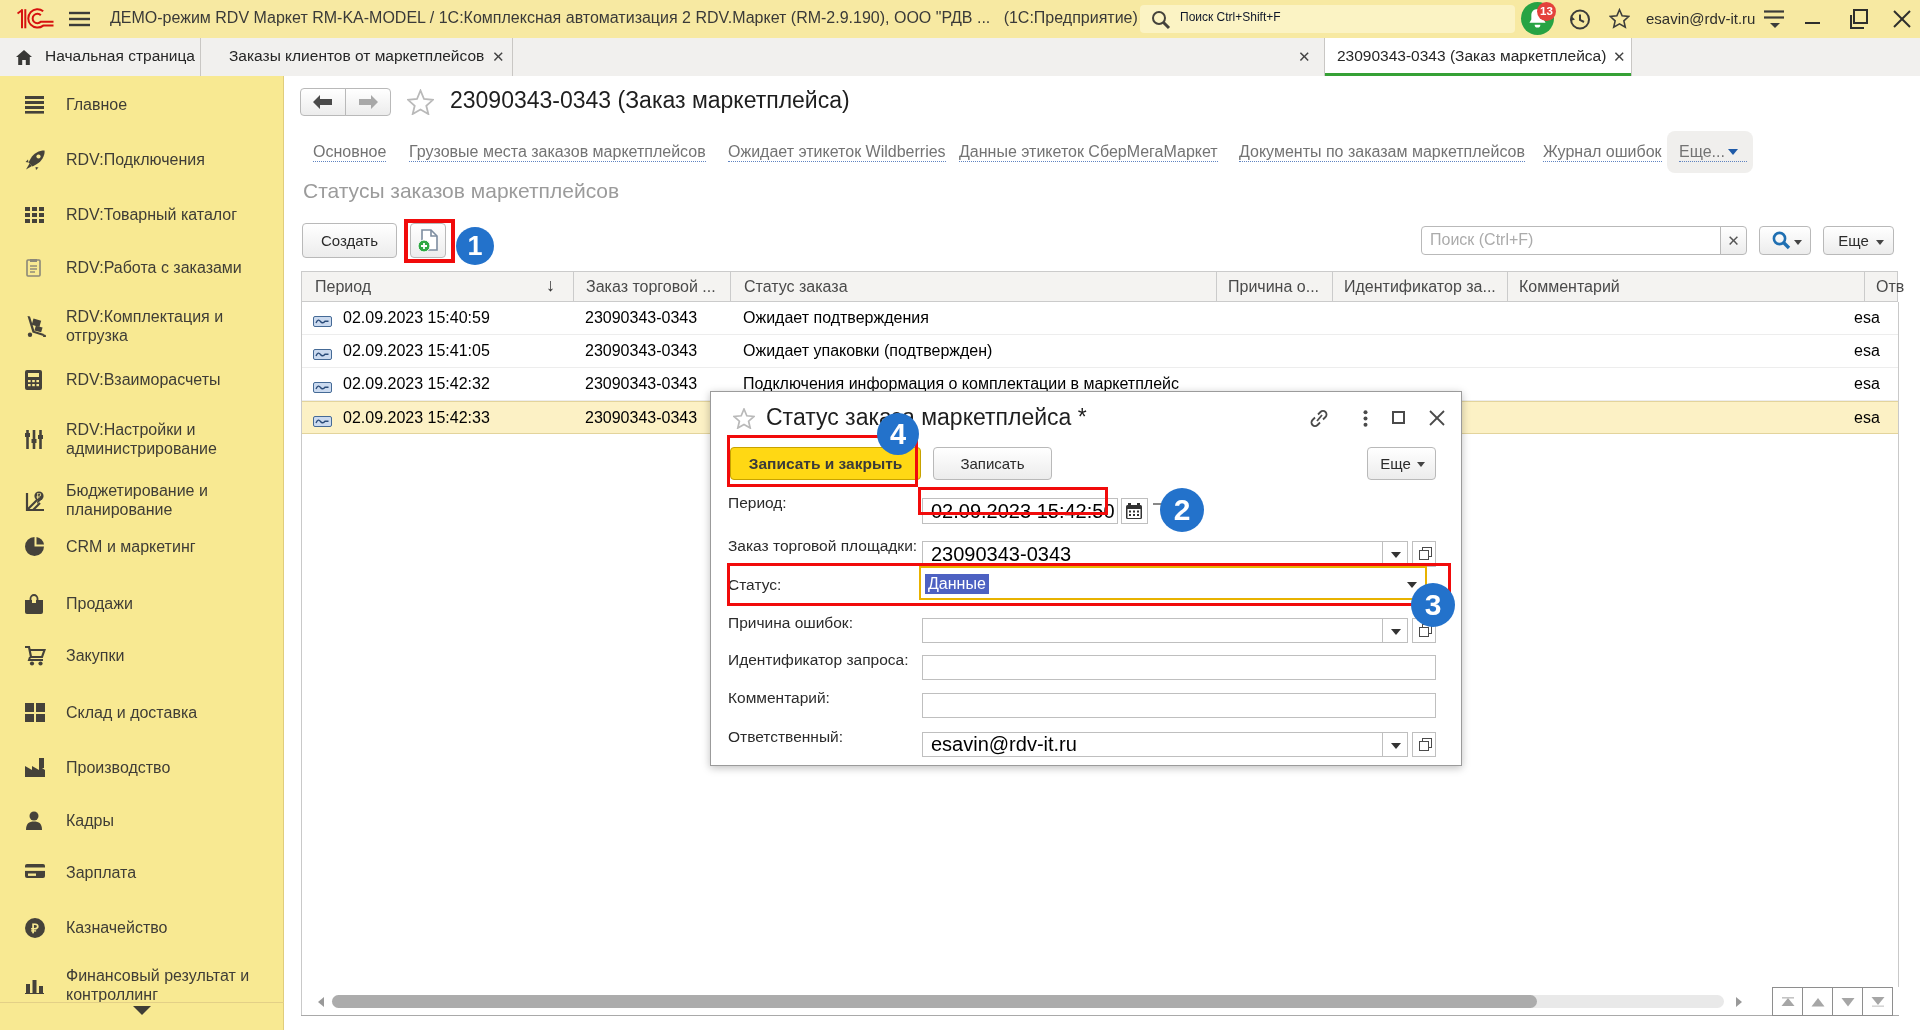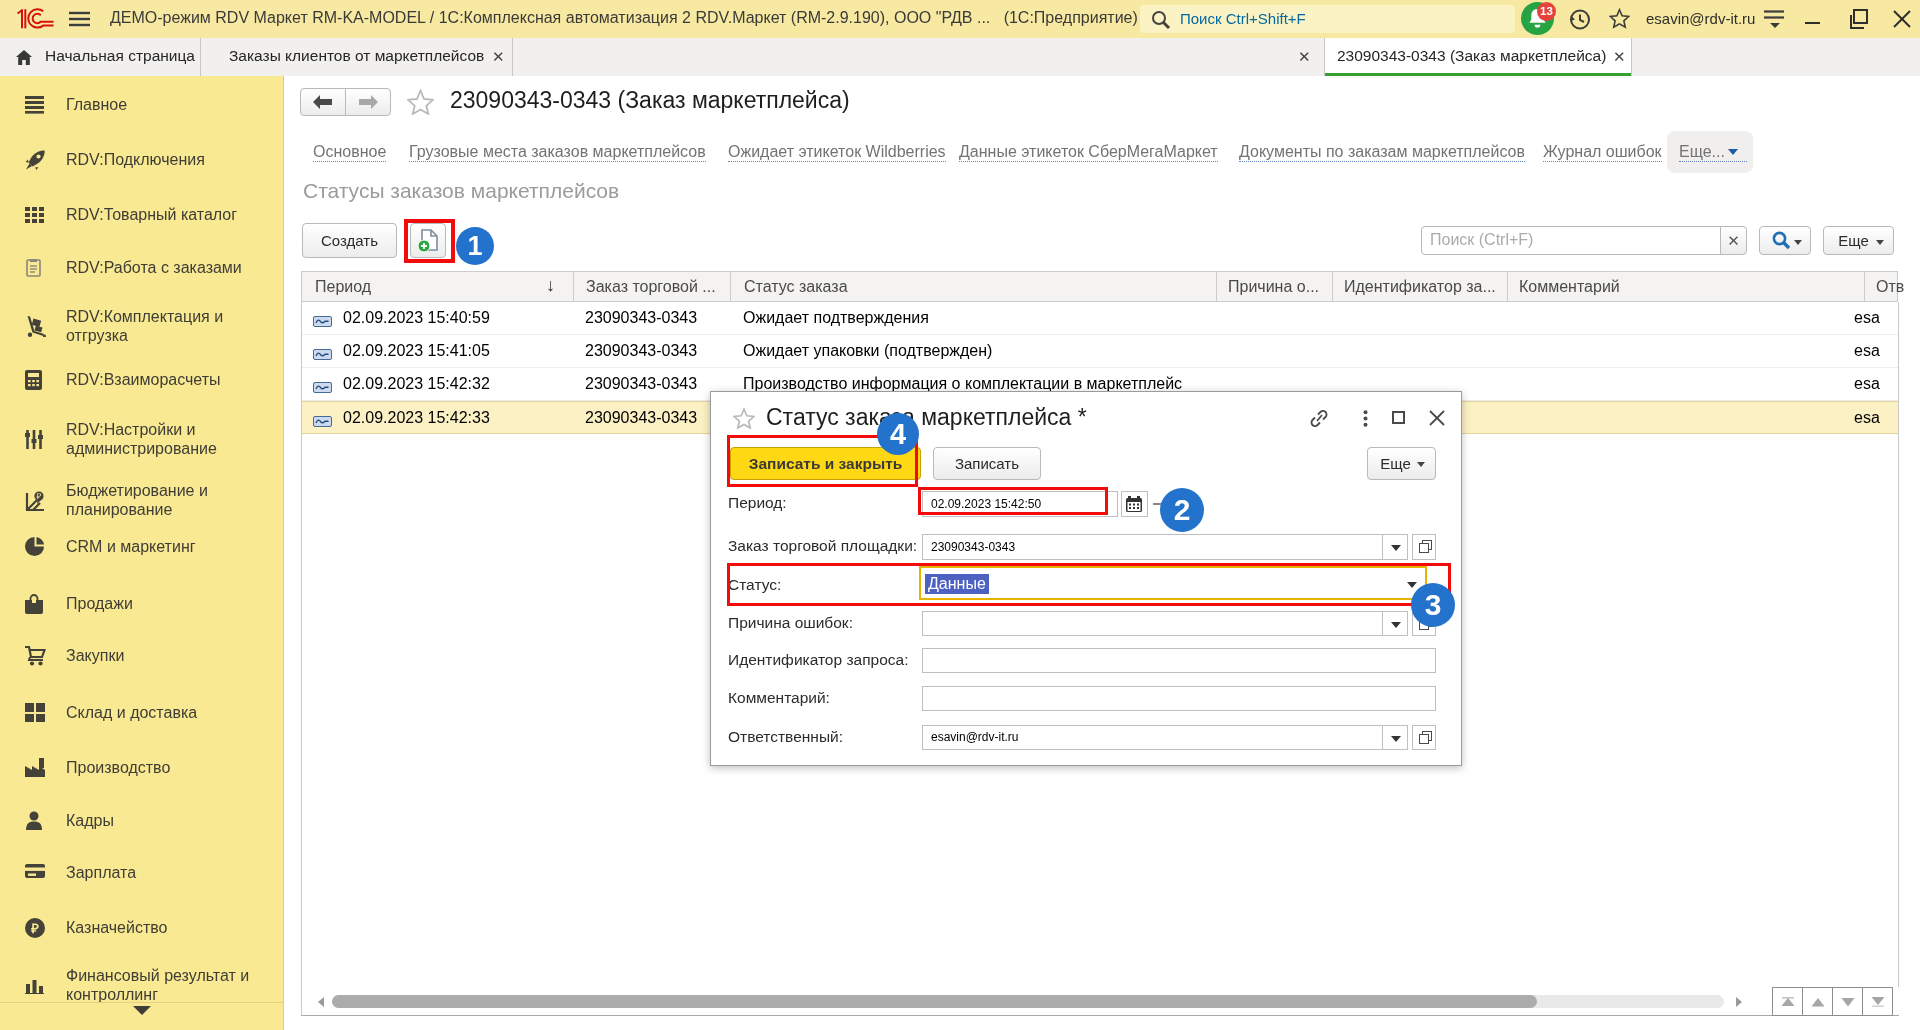--- a/index.html
+++ b/index.html
@@ -2,21 +2,21 @@
 <html><head>
 <meta charset="utf-8">
 <style>
 * { margin:0; padding:0; box-sizing:border-box; }
 html,body { width:1920px; height:1030px; overflow:hidden; font-family:"Liberation Sans", sans-serif; background:#fff; }
 .abs { position:absolute; }
 
 #topbar { position:absolute; left:0; top:0; width:1920px; height:38px; background:#F7E9A2; }
 #topbar .title { position:absolute; left:110px; top:9px; font-size:16px; color:#3a3a38; white-space:nowrap; }
 #searchbox { position:absolute; left:1140px; top:5px; width:375px; height:28px; background:#FBF3C4; border-radius:4px; }
-#searchbox .ph { position:absolute; left:40px; top:5px; font-size:15px; color:#0369a1;text-align:center; }
+#searchbox .ph { position:absolute; left:40px; top:5px; font-size:12px; color:#0f172a;text-align:center; }
 
 #tabbar { position:absolute; left:0; top:38px; width:1920px; height:38px; background:#F1F0EE; }
 .tab { position:absolute; top:0; height:38px; border-right:1px solid #C9C7C4; color:#262626; font-size:15.5px; }
 .tab .txt { position:absolute; top:9px; white-space:nowrap; }
 .tab .x { position:absolute; top:10px; color:#444; font-size:15px; }
 #tab4 { background:#fff; }
 #tab4:after { content:""; position:absolute; left:0; right:0; bottom:0; height:3px; background:#35A135; }
 
 #sidebar { position:absolute; left:0; top:76px; width:284px; height:954px; background:#F8E992; border-right:1px solid #E0CD7C; }
 .sbitem { position:absolute; left:0; width:284px; color:#3F3D36; font-size:16px; }
@@ -27,21 +27,21 @@
 .btn { position:absolute; background:linear-gradient(#ffffff,#ececec); border:1px solid #b9b9b9; border-radius:4px; font-size:15px; color:#2b2b2b; text-align:center; }
 .link { color:#737373; font-size:16px; text-decoration:none; border-bottom:1.5px dotted #5f83c0; white-space:nowrap; }
 
 .th { position:absolute; background:#F4F3F1; border-top:1px solid #CBCBCB; border-bottom:1px solid #CBCBCB; color:#4a4a4a; font-size:16px; }
 .row { position:absolute; left:16px; width:1597px; height:33px; border-bottom:1px solid #EDEDED; font-size:16px; color:#000; }
 .ric { position:absolute; left:12px; top:11px; width:19px; height:11px; }
 .navb { position:absolute; width:31px; height:29px; background:#fff; border:1px solid #8E8E8E; margin-left:-1px; text-align:center; }
 
 #dialog { position:absolute; left:710px; top:391px; width:752px; height:375px; background:#fff; border:1px solid #9b9b9b; box-shadow:0 2px 8px rgba(0,0,0,0.25); }
 .fldlabel { position:absolute; left:17px; font-size:15.5px; color:#2b2b2b; }
-.fld { position:absolute; border:1px solid #bfbfbf; background:#fff; font-size:12px; color:#000; }
+.fld { position:absolute; border:1px solid #bfbfbf; background:#fff; font-size:20px; color:#000;margin-top:7px; }
 .redbox { position:absolute; border:3px solid #F10B0B; z-index:50; }
 .opn { background:#fff; }
 .opn:after { content:""; position:absolute; left:6px; top:8px; width:8px; height:8px; border:1.6px solid #4a4a4a; background:#fff; }
 .opn:before { content:""; position:absolute; left:9px; top:5px; width:8px; height:8px; border:1.6px solid #4a4a4a; }
 .bluecirc { position:absolute; background:#2372CB; border-radius:50%; color:#fff; font-weight:bold; text-align:center; z-index:60; }
 </style>
 </head>
 <body>
 <div id="topbar">
 
@@ -408,21 +408,21 @@
     <span class="abs" style="left:442px;top:7px">Ожидает упаковки (подтвержден)</span>
     <span class="abs" style="left:1553px;top:7px">esa</span>
   </div>
   <div class="row" style="top:292px">
     <span class="ric"><svg width="19" height="11" viewBox="0 0 19 11">
           <rect x="0.5" y="0.5" width="18" height="10" rx="1.5" fill="#CBDAEF" stroke="#456A96" stroke-width="1"></rect>
           <path d="M3 7 C4.5 3.5 6 3.5 7.5 5.5 C9 7.5 10.5 7 12 5.2 L15.5 5.2" fill="none" stroke="#2B4C7A" stroke-width="1.4"></path>
         </svg></span>
     <span class="abs" style="left:42px;top:7px">02.09.2023 15:42:32</span>
     <span class="abs" style="left:284px;top:7px">23090343-0343</span>
-    <span class="abs" style="left:442px;top:7px">Производство информация о комплектации в маркетплейс</span>
+    <span class="abs" style="left:442px;top:7px">Подключения информация о комплектации в маркетплейс</span>
     <span class="abs" style="left:1553px;top:7px">esa</span>
   </div>
   <div class="row" style="top:325px;background:#FCF1C5;border-top:1px solid #E3D49C;border-bottom:1px solid #E3D49C">
     <span class="ric"><svg width="19" height="11" viewBox="0 0 19 11">
           <rect x="0.5" y="0.5" width="18" height="10" rx="1.5" fill="#CBDAEF" stroke="#456A96" stroke-width="1"></rect>
           <path d="M3 7 C4.5 3.5 6 3.5 7.5 5.5 C9 7.5 10.5 7 12 5.2 L15.5 5.2" fill="none" stroke="#2B4C7A" stroke-width="1.4"></path>
         </svg></span>
     <span class="abs" style="left:42px;top:7px">02.09.2023 15:42:33</span>
     <span class="abs" style="left:284px;top:7px">23090343-0343</span>
     <span class="abs" style="left:1553px;top:7px">esa</span>
@@ -481,21 +481,21 @@
     </svg>
   <div class="abs" style="left:681px;top:19px;width:13px;height:13px;border:2px solid #4a4a4a"></div>
   <svg class="abs" style="left:718px;top:18px" width="16" height="16" viewBox="0 0 16 16">
     <g stroke="#4a4a4a" stroke-width="1.8">
         <path d="M1 1 L15 15"></path>
         <path d="M15 1 L1 15"></path>
       </g>
   </svg>
 
   <div class="abs" style="left:19px;top:55px;width:191px;height:33px;background:#FFD814;border:1px solid #c7a200;border-radius:4px;text-align:center;line-height:31px;font-size:15.5px;font-weight:bold;color:#3a3a3a">Записать и закрыть</div>
-  <div class="btn" style="left:222px;top:55px;width:108px;height:33px;line-height:31px">Записать</div>
+  <div class="btn" style="left:222px;top:55px;width:119px;height:33px;line-height:31px">Записать</div>
   <div class="btn" style="left:656px;top:55px;width:69px;height:33px;line-height:31px;padding-right:12px">Еще
     <span class="abs" style="right:10px;top:14px;width:0;height:0;border-left:4px solid transparent;border-right:4px solid transparent;border-top:5px solid #444"></span>
   </div>
   <div class="redbox" style="left:16px;top:43px;width:191px;height:52px"></div>
   <div class="bluecirc" style="left:166px;top:21px;width:42px;height:42px;font-size:29px;line-height:42px">4</div>
 
   <div class="fldlabel" style="top:102px">Период:</div>
   <div class="fld" style="left:211px;top:99px;width:196px;height:26px;line-height:24px;padding-left:8px">02.09.2023 15:42:50</div>
   <div class="fld" style="left:410px;top:99px;width:27px;height:26px">
     <svg width="16" height="16" viewBox="0 0 16 16" style="margin:4px 0 0 4px">

